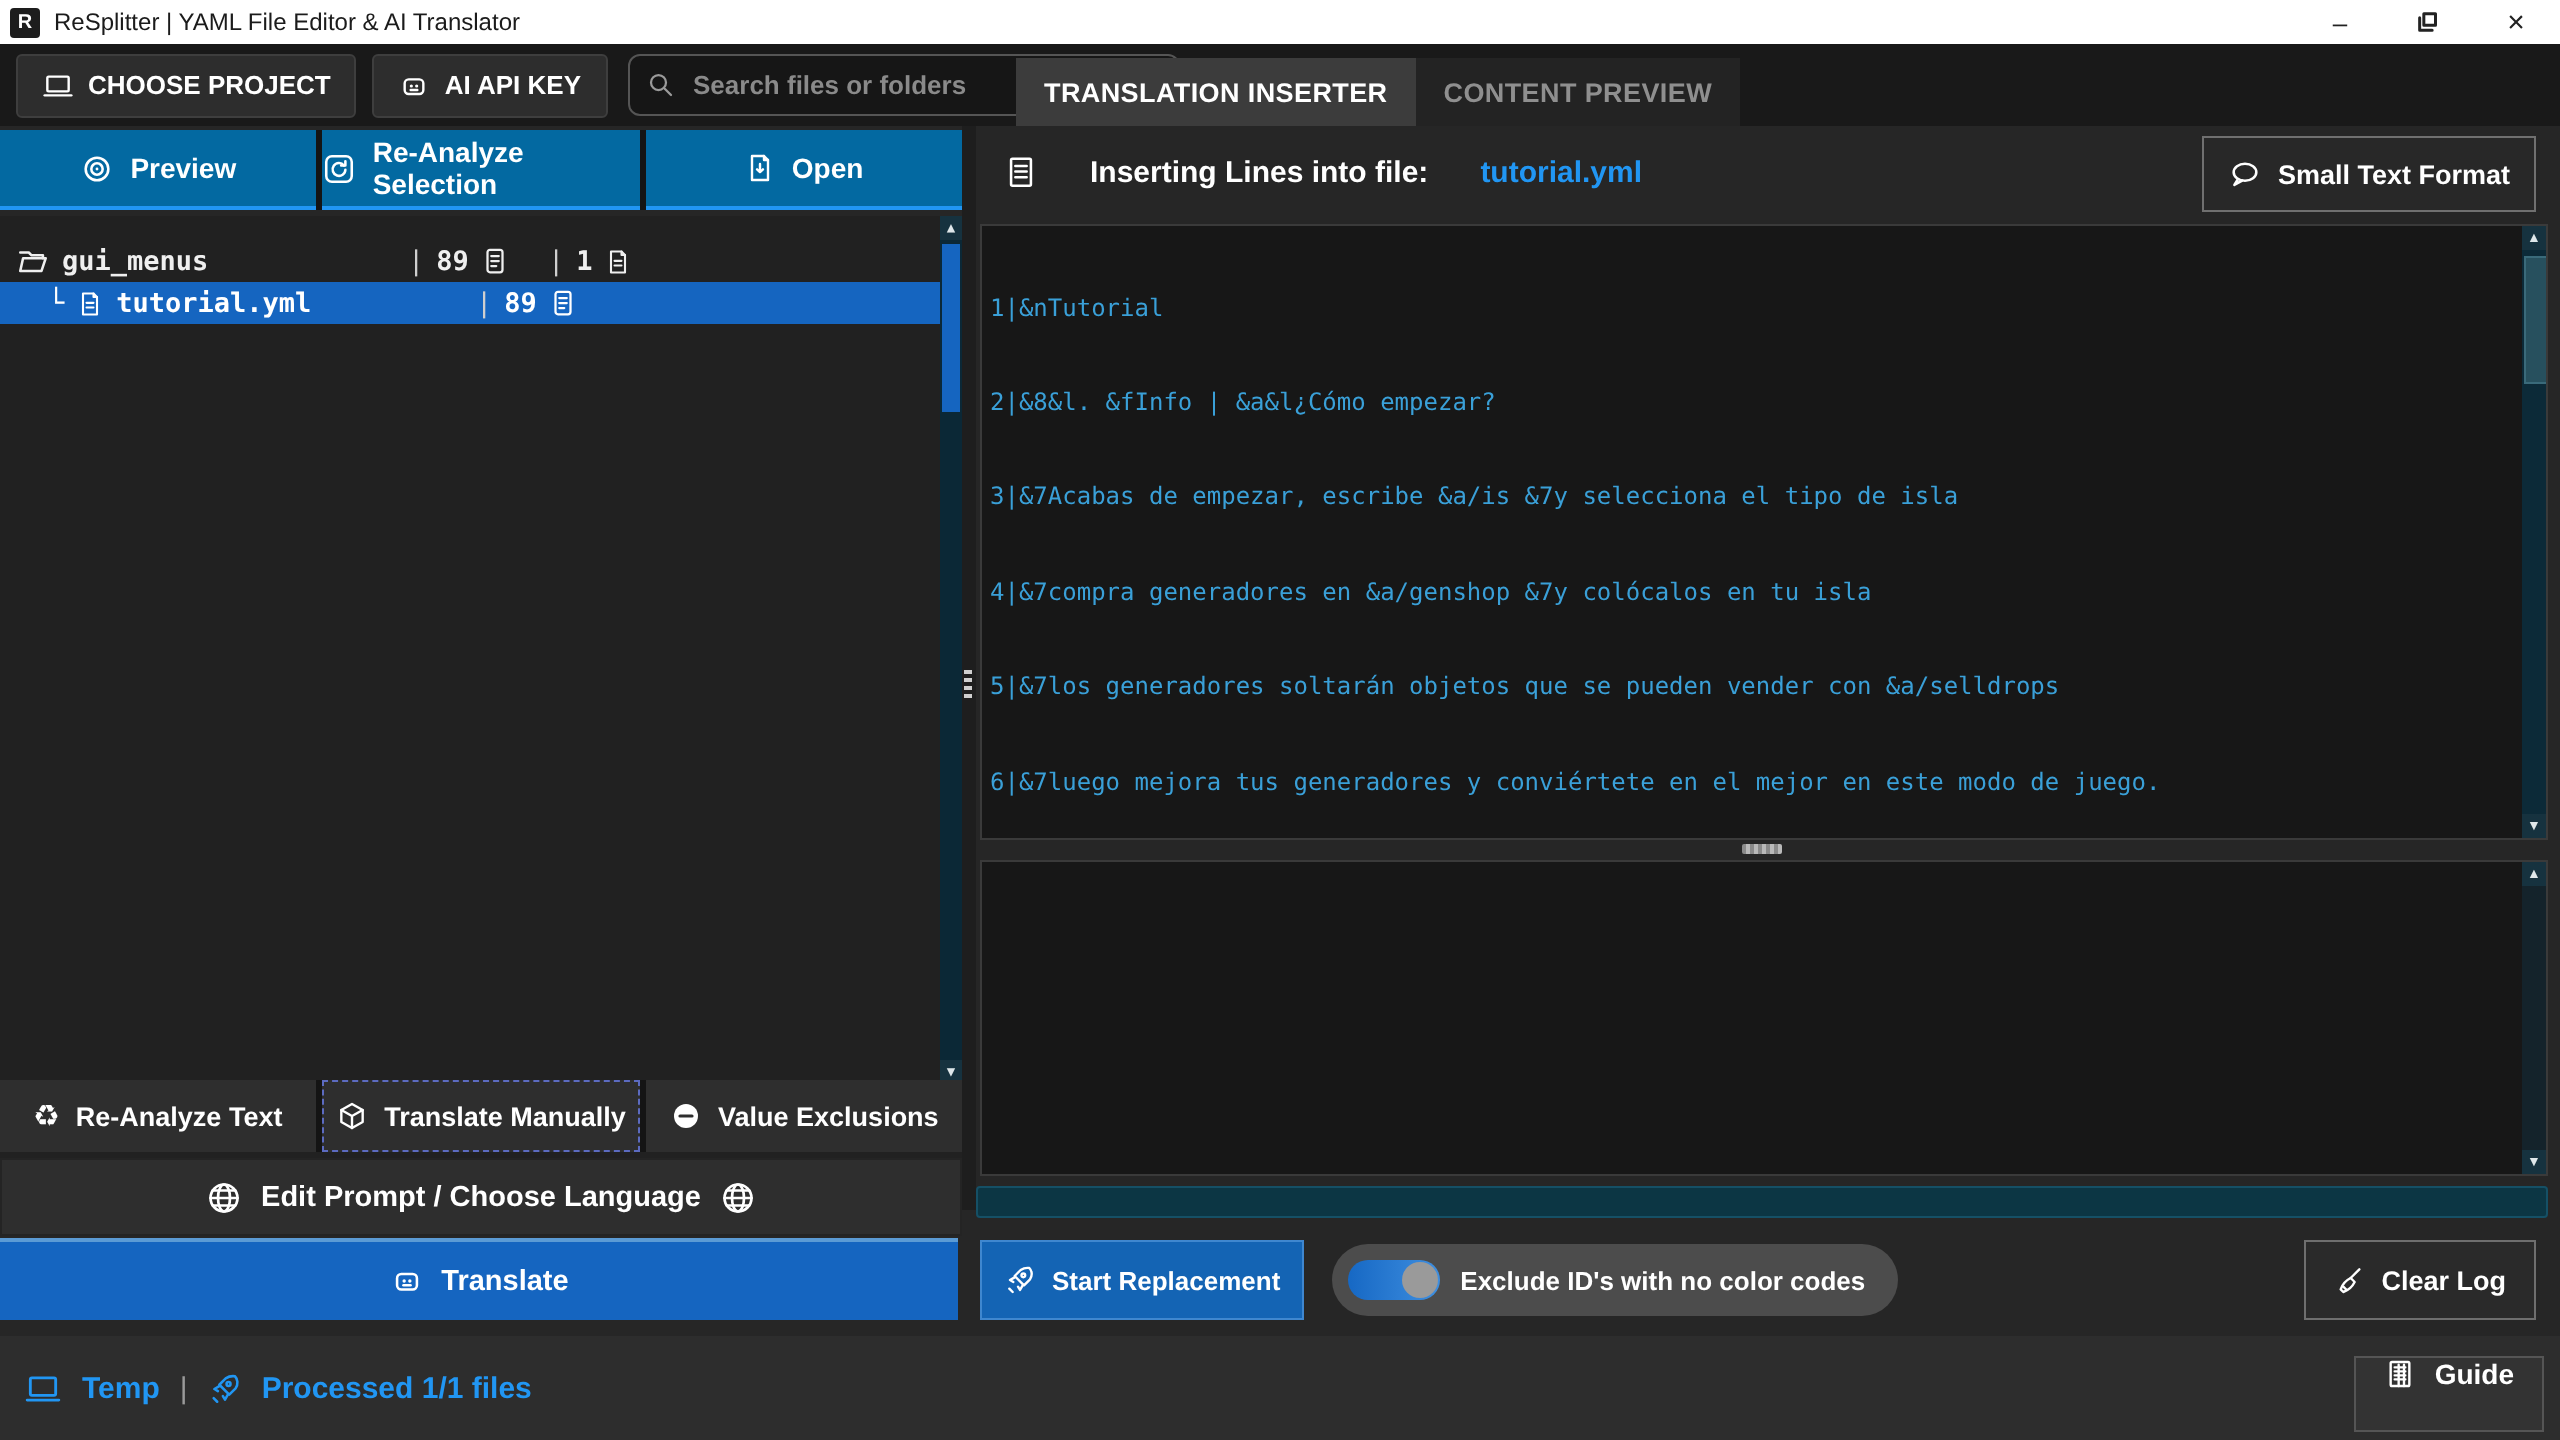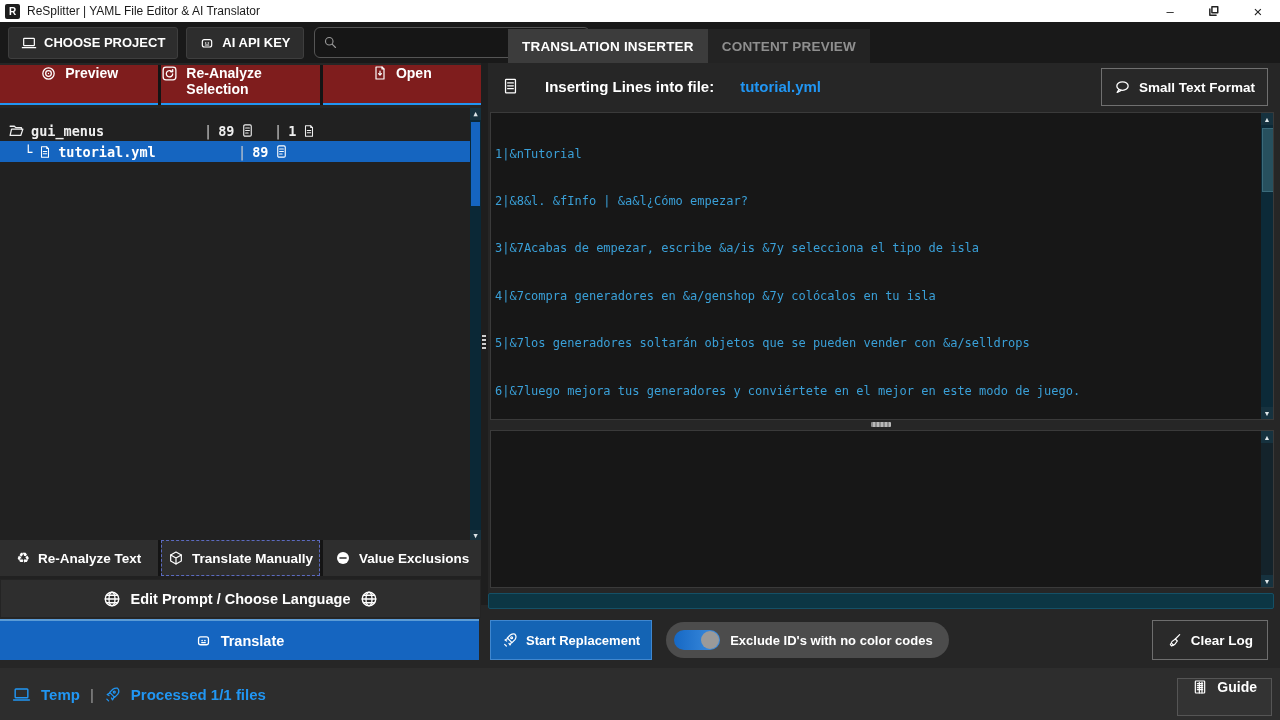--- a/index.html
+++ b/index.html
@@ -31,22 +31,22 @@
   .tab{height:34px;padding:0 14px;display:flex;align-items:center;font-weight:bold;font-size:13.5px;
     letter-spacing:.2px;}
   .tab.active{background:#3c3c3c;color:#fff;}
   .tab.inactive{background:#232323;color:#8f8f8f;}
 
   
   .content{position:absolute;left:0;top:63px;width:1280px;height:605px;background:#262626;}
 
   
   .lp-top{position:absolute;left:0;top:2px;width:481px;height:40px;display:flex;gap:3px;background:#141414;}
-  .lp-top .pbtn{flex:1;background:#7f1d1d;border-bottom:2px solid #2196f3;color:#fff;font-weight:bold;
-    font-size:14px;display:flex;justify-content:center;gap:8px;}
+  .lp-top .pbtn{flex:1;background:#0369a1;border-bottom:2px solid #2196f3;color:#fff;font-weight:bold;
+    font-size:14px;display:flex;align-items:center;justify-content:center;gap:8px;}
 
   
   .tree{position:absolute;left:0;top:45px;width:481px;height:474px;background:#212121;
     font-family:"DejaVu Sans Mono",monospace;font-weight:bold;font-size:13.5px;}
   .tree-row{position:relative;height:21px;display:flex;align-items:center;color:#efefef;}
   .tree-row.selected{background:#1565c0;width:470px;color:#fff;}
   .tr-abs{position:absolute;display:flex;align-items:center;gap:6px;}
   .tr-sep{color:#cfcfcf;font-weight:normal;}
   .tree-scroll{position:absolute;right:0;top:0;width:11px;height:434px;background:#0b2836;}
   .arrow-box{position:absolute;left:0;width:11px;height:12px;background:#16323f;color:#dfe7ea;
@@ -164,20 +164,21 @@
       </span>
       <span>AI API KEY</span>
     </div>
     <div class="search-wrap">
       <span class="icn" style="color:#9a9a9a;">
         <svg viewBox="0 0 24 24" width="15" height="15">
             <circle cx="10" cy="10" r="6"></circle>
             <path d="M15 15l5 5"></path>
           </svg>
       </span>
+      <input placeholder="Search files or folders" style="">
     </div>
     <div class="search-clear">×</div>
     <div class="tabs">
       <div class="tab active">TRANSLATION INSERTER</div>
       <div class="tab inactive">CONTENT PREVIEW</div>
     </div>
   </div>
 
   <div class="content">
 

